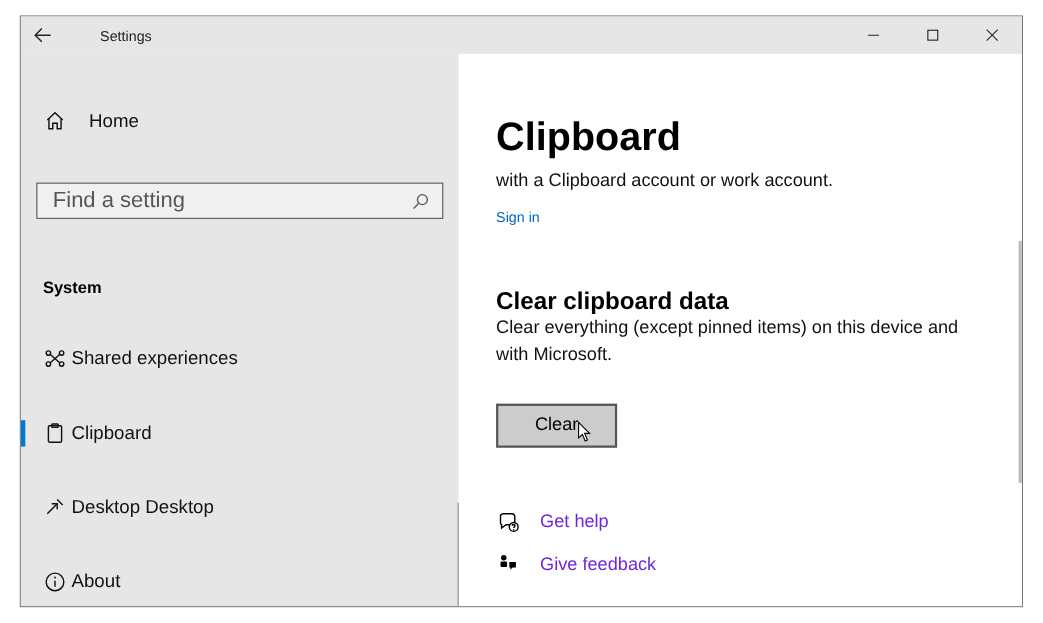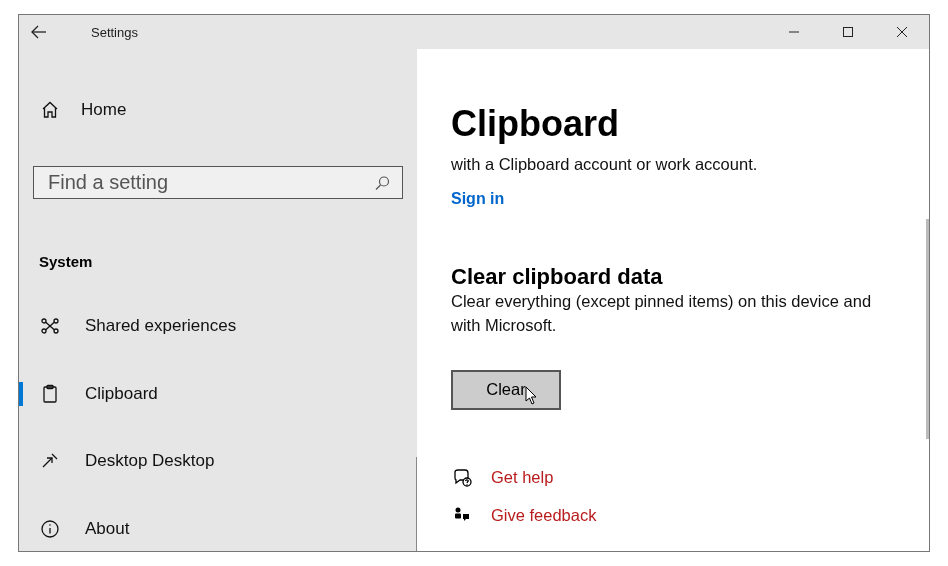--- a/index.html
+++ b/index.html
@@ -109,21 +109,21 @@
   .nav-item {
     display: flex;
     align-items: center;
     height: 54px;
     padding-left: 20px;
     position: relative;
     font-size: 17px;
     color: #111;
   }
   .nav-item .icon { width: 22px; display:flex; align-items:center; justify-content:center; }
-  .nav-item .label { margin-left: 24px; }
+  .nav-item .label { margin-left: 4px; }
   .nav-item.selected::before {
     content: "";
     position: absolute;
     left: 0;
     top: 10px;
     bottom: 10px;
     width: 4px;
     background: #0078d4;
   }
   .sidebar-scroll {
@@ -147,23 +147,22 @@
     margin: 54px 0 10px 0;
     color: #000;
   }
   .subtext {
     font-size: 16.5px;
     color: #111;
   }
   .link {
     display: inline-block;
     color: #0066cc;
-    font-size: 16px;
+    font-size: 13px;
     margin-top: 16px;
-    font-weight: bold;
   }
   .section-heading {
     font-size: 22px;
     font-weight: 700;
     margin-top: 56px;
     color: #000;
   }
   .section-body {
     font-size: 16.5px;
     color: #111;
@@ -190,21 +189,21 @@
     top: 14px;
     pointer-events: none;
   }
   .help-row {
     display: flex;
     align-items: center;
     margin-top: 58px;
   }
   .help-row + .help-row { margin-top: 18px; }
   .help-row .icon { width: 22px; display:flex; align-items:center; justify-content:center; color:#000; }
-  .help-row .link2 { margin-left: 18px; color: #b91c1c; font-size: 16.5px; }
+  .help-row .link2 { margin-left: 18px; color: #6d28d9; font-size: 16.5px; }
   .content-scroll {
     position: absolute;
     right: 0;
     top: 170px;
     width: 3px;
     height: 220px;
     background: #bbb;
   }
   svg { display:block; }
 </style>
@@ -337,21 +336,21 @@
           <svg width="20" height="20" viewBox="0 0 20 20" fill="none" stroke="#000" stroke-width="1.3">
             <path d="M3 4 Q3 2 6 2 H13 Q16 2 16 5 V9 Q16 12 13 12 H8 L4 15 V12 Q3 12 3 9 Z"></path>
             <circle cx="15" cy="14" r="4" fill="#fff"></circle>
             <path d="M13.5 13 Q14 11.5 15.5 12 Q17 12.5 15.5 14 L15 15"></path>
             <circle cx="15" cy="16.5" r="0.6" fill="#000" stroke="none"></circle>
           </svg>
         </span>
         <a class="link2">Get help</a>
       </div>
 
-      <div class="help-row" style="margin-top:18px;">
+      <div class="help-row" style="margin-top:18px;align-items:flex-end;">
         <span class="icon">
           <svg width="20" height="20" viewBox="0 0 20 20" fill="#000">
             <circle cx="6" cy="4" r="2.5"></circle>
             <rect x="3" y="7.5" width="6" height="5" rx="1"></rect>
             <path d="M11 8 H17 V13 H14 L12 15 V13 H11 Z"></path>
           </svg>
         </span>
         <a class="link2">Give feedback</a>
       </div>
 

